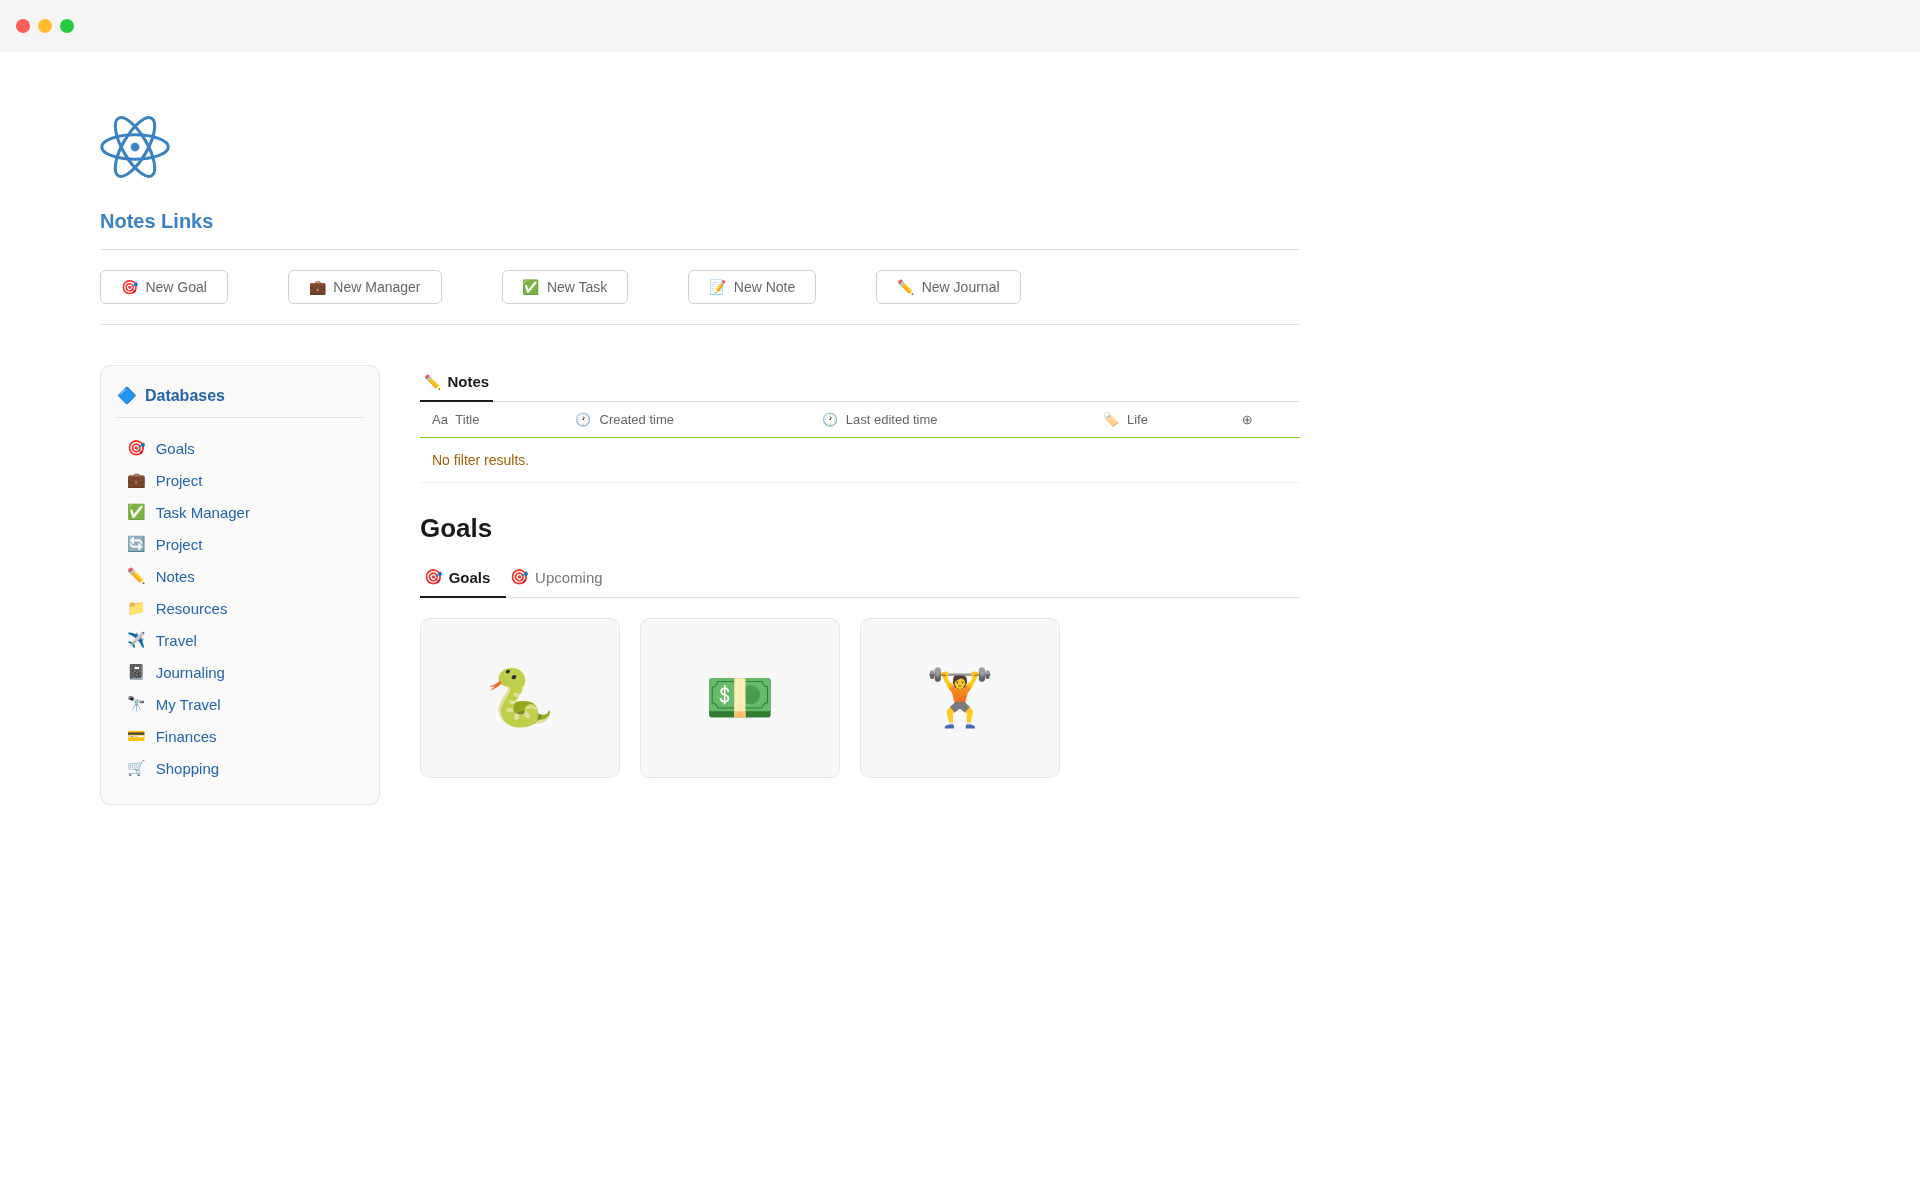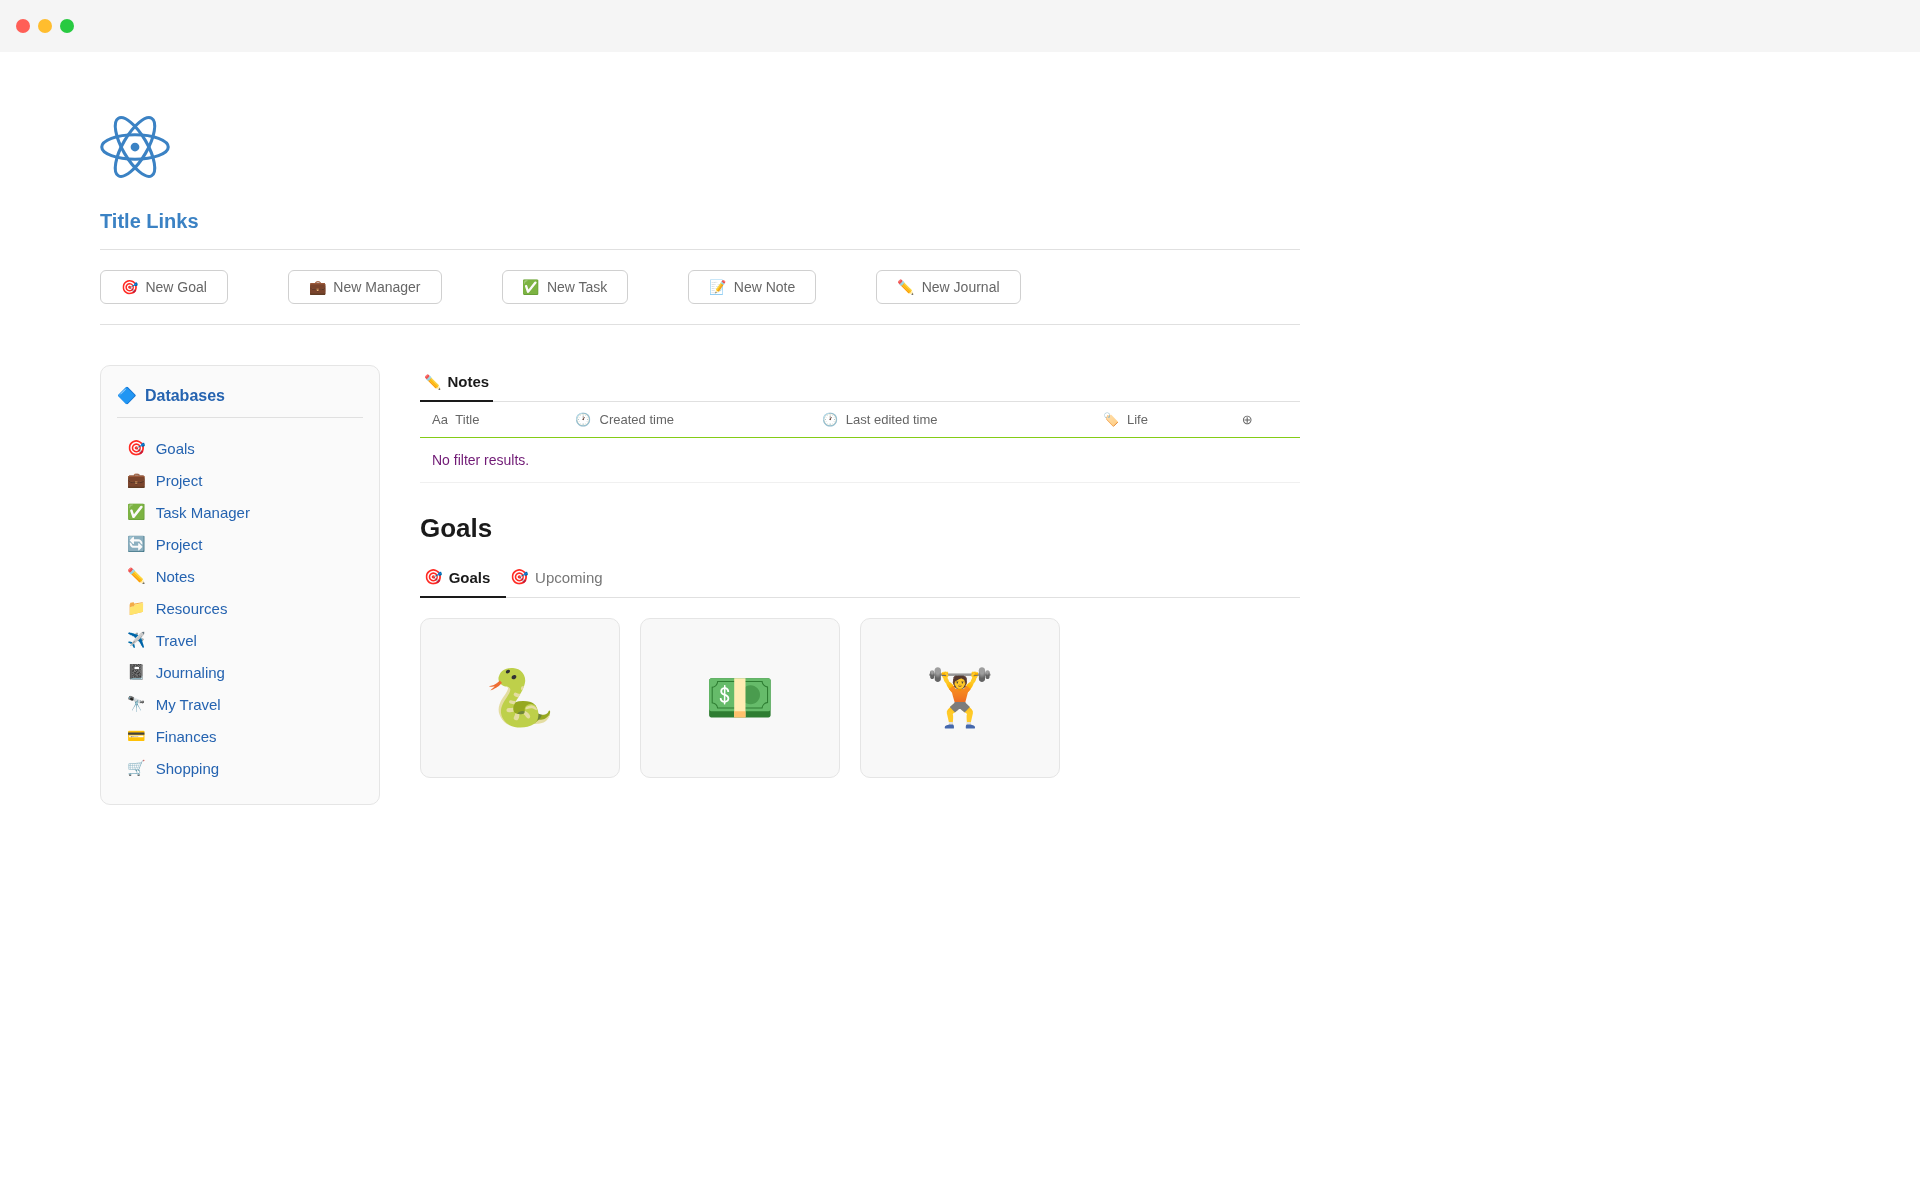--- a/index.html
+++ b/index.html
@@ -186,21 +186,21 @@
       font-size: 13px;
       font-weight: 500;
       color: #666;
       padding: 10px 12px;
       border-bottom: 1px solid #84cc16;
       background: #fff;
     }
     .notes-table td {
       padding: 14px 12px;
       font-size: 14px;
-      color: #701a75;
+      color: #a16207;
       border-bottom: 1px solid #f0f0f0;
     }
     .th-icon { margin-right: 4px; }
     .no-filter {
       color: #888;
       font-size: 14px;
       padding: 12px 12px;
     }
 
     
@@ -268,21 +268,21 @@
   <div class="logo-container">
     <svg class="logo-icon" viewBox="0 0 80 80" fill="none" xmlns="http://www.w3.org/2000/svg">
       <ellipse cx="40" cy="40" rx="38" ry="14" stroke="#3b82c4" stroke-width="3.5" fill="none"></ellipse>
       <ellipse cx="40" cy="40" rx="38" ry="14" stroke="#3b82c4" stroke-width="3.5" fill="none" transform="rotate(60 40 40)"></ellipse>
       <ellipse cx="40" cy="40" rx="38" ry="14" stroke="#3b82c4" stroke-width="3.5" fill="none" transform="rotate(120 40 40)"></ellipse>
       <circle cx="40" cy="40" r="5" fill="#3b82c4"></circle>
     </svg>
   </div>
 
 
-  <div class="section-title">Title Links</div>
+  <div class="section-title">Notes Links</div>
   <hr class="quick-links-divider">
 
   <div class="quick-links-row">
 
   <button class="quick-link-btn">
         <span class="ql-icon">🎯</span>
         <span>New Goal</span>
       </button>
       <button class="quick-link-btn">
         <span class="ql-icon">💼</span>

